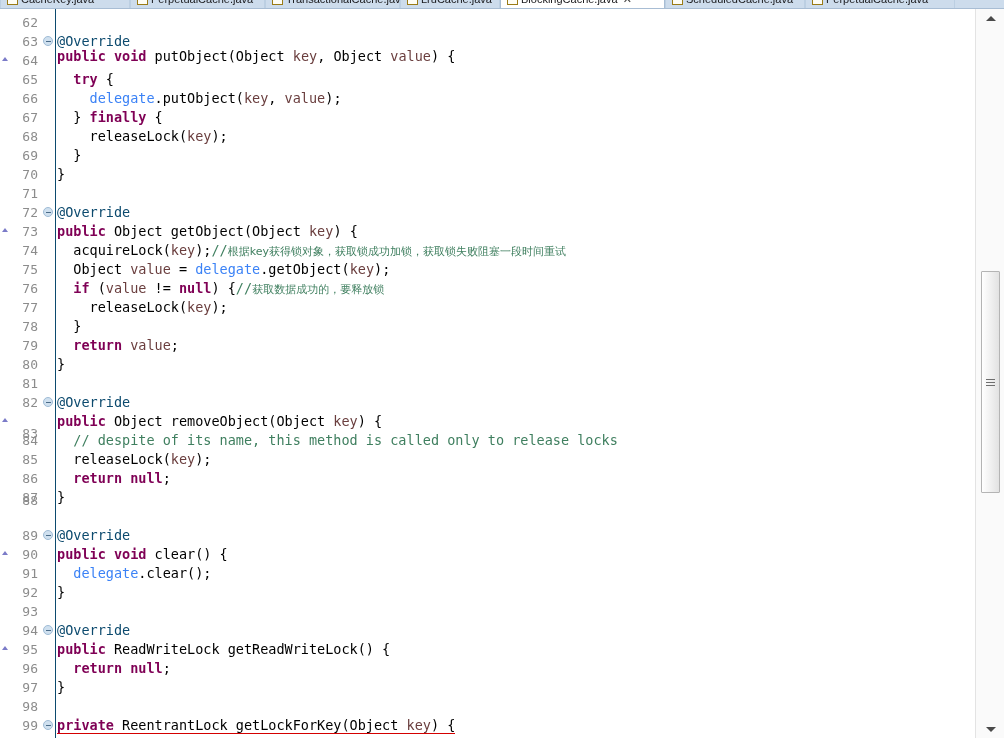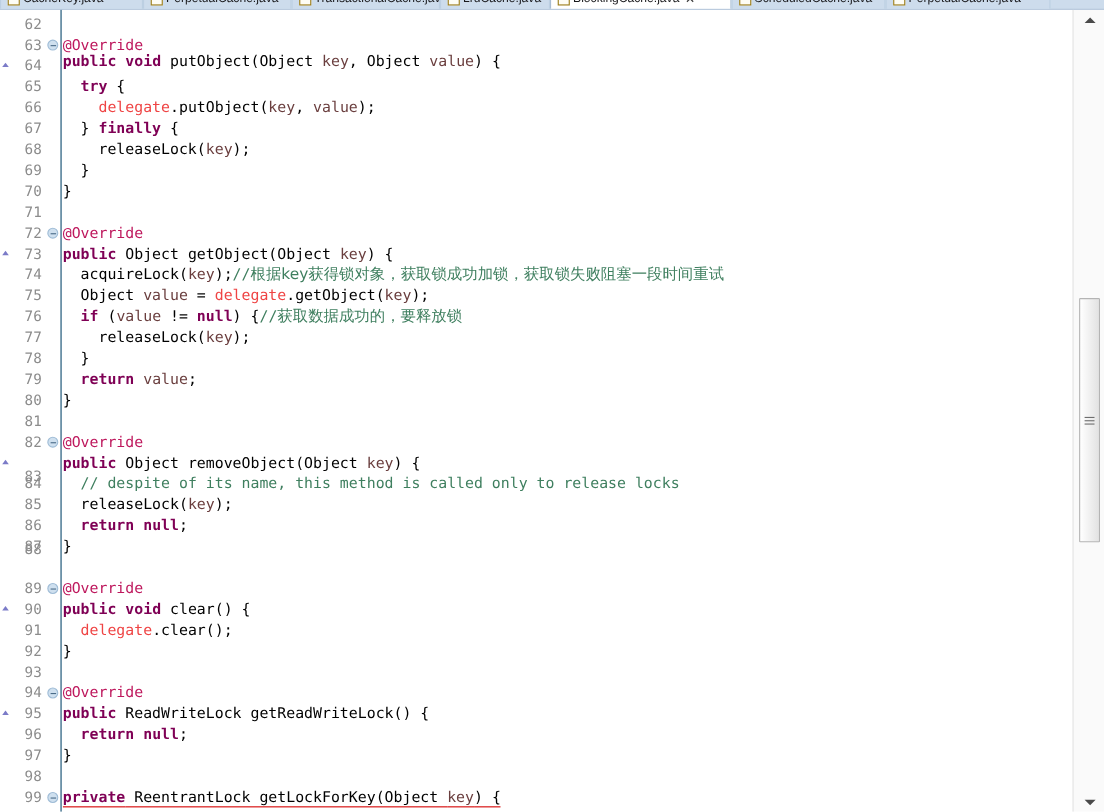--- a/index.html
+++ b/index.html
@@ -143,26 +143,26 @@
     left: 0;
     height: 19px;
     line-height: 19px;
     white-space: pre;
     font-family: "DejaVu Sans Mono", "Liberation Mono", monospace;
     font-size: 13.5px;
     color: #000000;
     letter-spacing: 0px;
   }
   .kw   { color: #7f0055; font-weight: bold; }
-  .ann  { color: #be185d; }
-  .fld  { color: #ef4444; }
+  .ann  { color: #0c4a6e; }
+  .fld  { color: #3b82f6; }
   .par  { color: #6a3e3e; }
   .cmt  { color: #3f7f5f; }
   .err  { border-bottom: 1px solid #d40000; }
-  .cjk  { font-family: "DejaVu Sans", "Liberation Sans", sans-serif; font-size: 14px; }
+  .cjk  { font-family: "DejaVu Sans", "Liberation Sans", sans-serif; font-size: 11px; }
 
   
   .vscroll {
     position: absolute;
     right: 0; top: 0;
     width: 29px; height: 729px;
     background: #fafafa;
     border-left: 1px solid #e3e3e3;
   }
   .vs-arrow {

